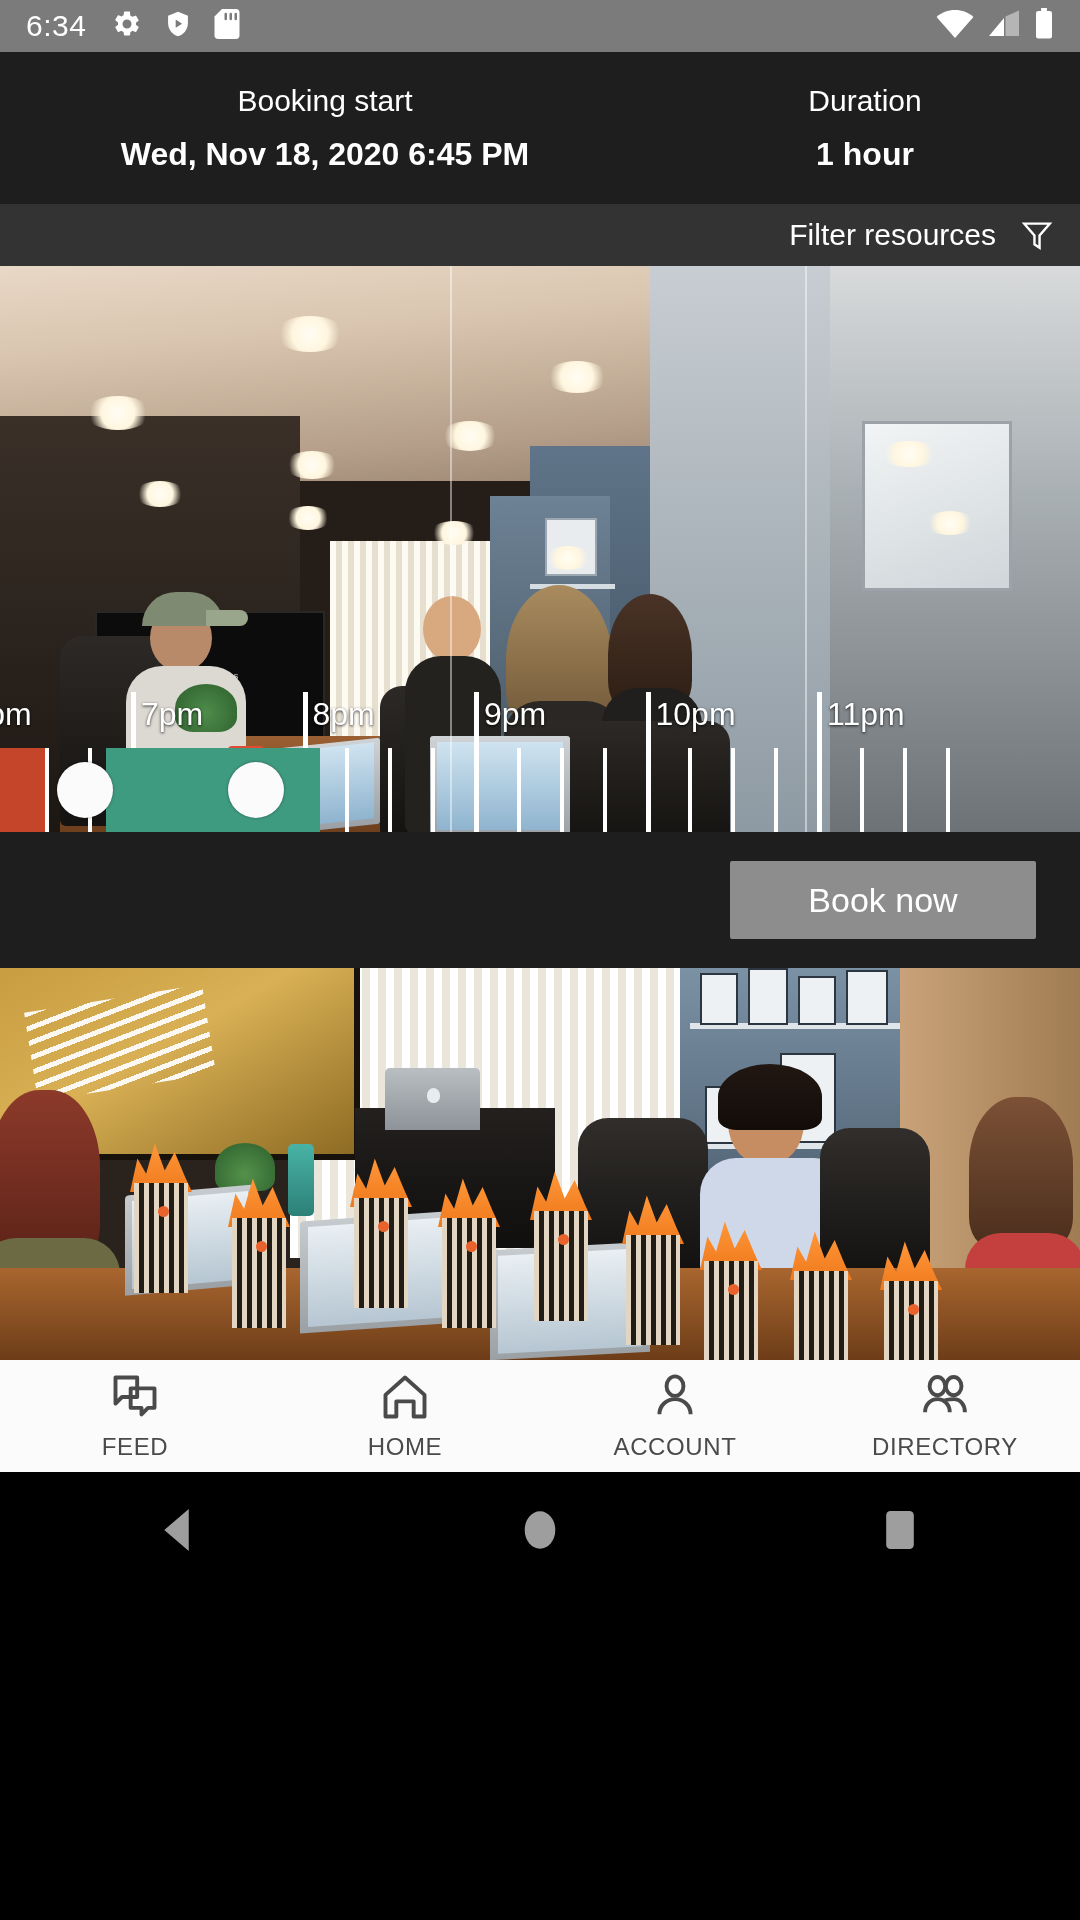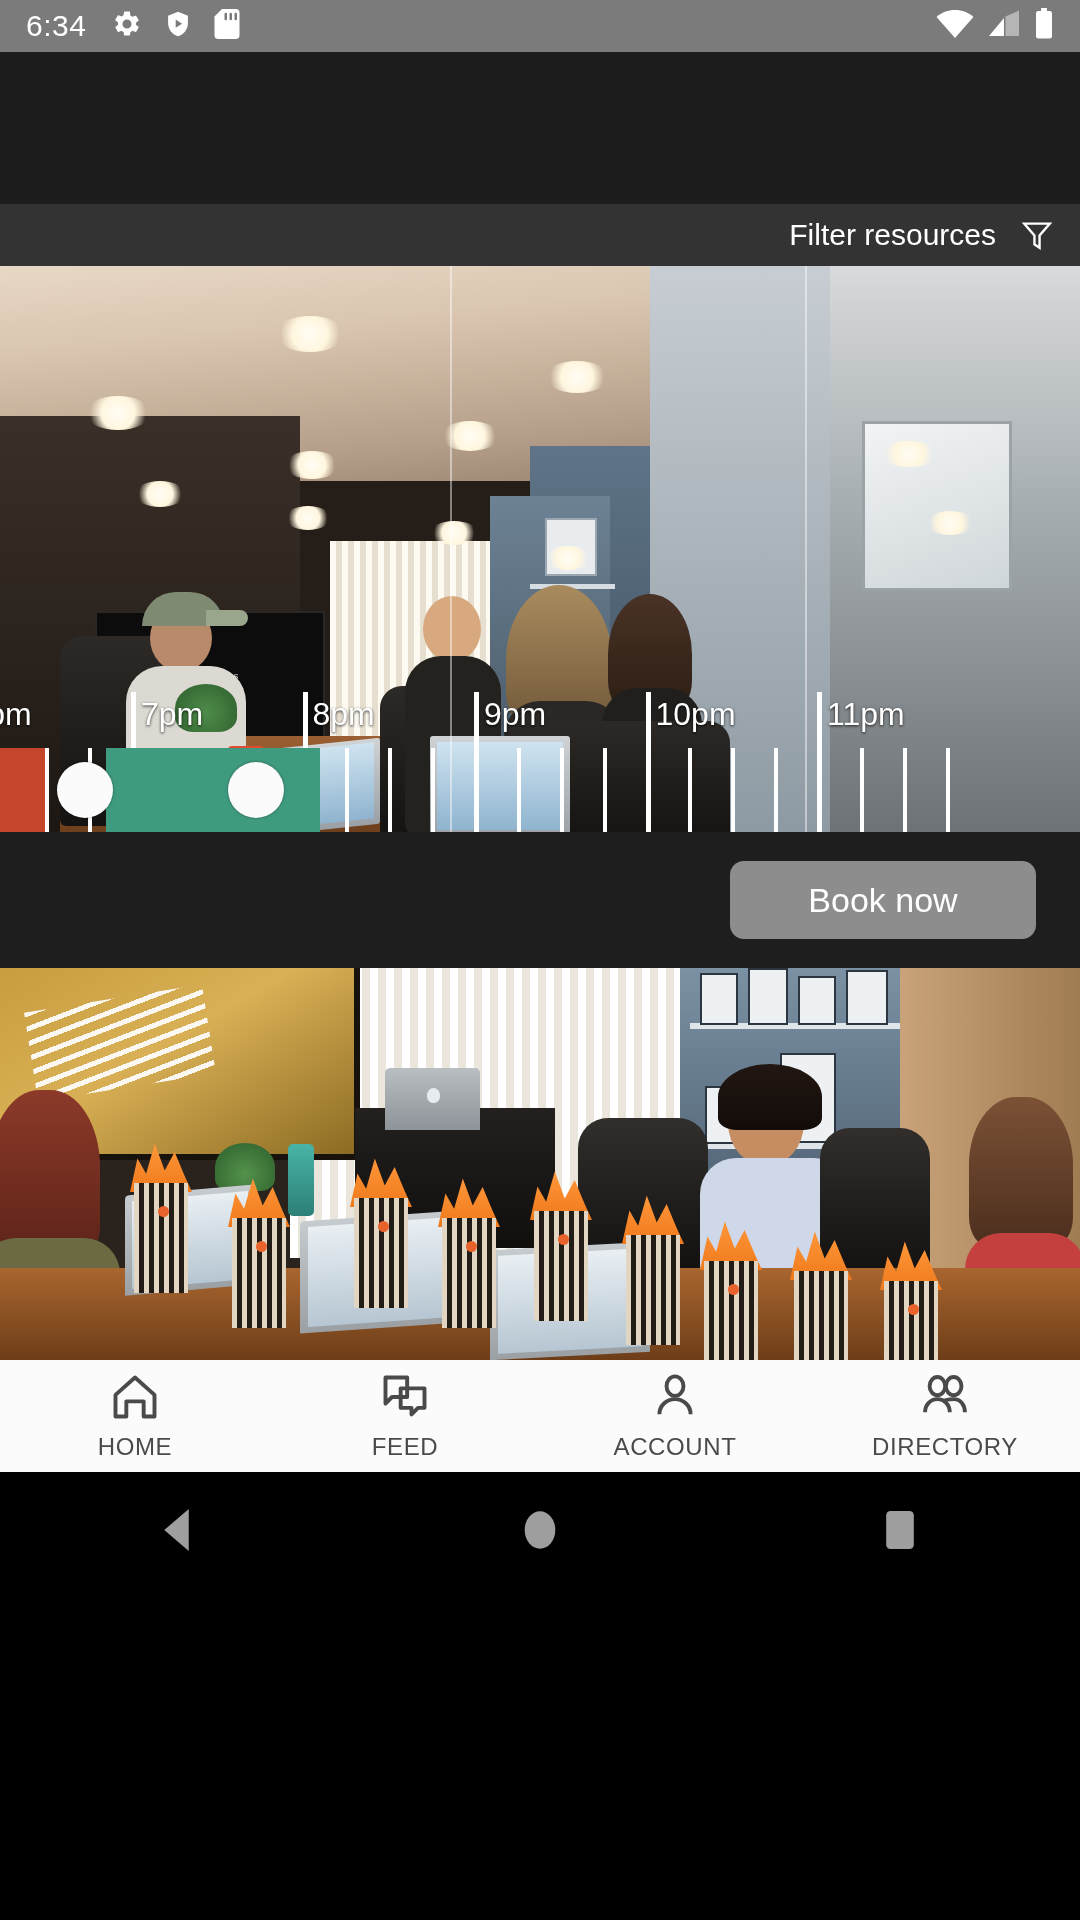--- a/index.html
+++ b/index.html
@@ -94,21 +94,21 @@
   .tl-block { position:absolute; top:56px; height:84px; }
   .tl-block.busy { background:#c4452a; }
   .tl-block.sel  { background:#3f9b80; }
   .tl-handle { position:absolute; top:70px; width:56px; height:56px; border-radius:50%;
     background:#fbfbfb; box-shadow:0 0 3px rgba(0,0,0,.4); }
 
   
   .res-row { position:absolute; top:832px; left:0; width:1080px; height:136px;
     background:#1e1e1e; display:flex; align-items:center; padding:0 44px; }
   .res-name { color:#fff; font-size:42px; font-weight:400; }
-  .book-btn { margin-left:auto; width:306px; height:78px; border-radius:14px;
+  .book-btn { margin-left:auto; width:306px; height:78px; border-radius:2px;
     background:#8d8d8d; color:#fff; font-size:34px; border:none;
     font-family:"Liberation Sans", sans-serif; cursor:pointer;
     display:flex; align-items:center; justify-content:center; }
 
   
   .card2 { position:absolute; top:968px; left:0; width:1080px; height:392px; overflow:hidden; }
   .photo2 { position:absolute; inset:0; background:#2a231d; overflow:hidden; }
   .p2-screen { position:absolute; left:-20px; top:-8px; width:380px; height:200px;
     background: linear-gradient(150deg,#c79b3f 0%, #d9b055 45%, #8d6b23 100%);
     border:6px solid #18120c; }
@@ -204,20 +204,30 @@
       </span>
       <span class="sb-ic">
         <svg width="20" height="32" viewBox="0 0 12 22">
             <rect x="4" y="0" width="4" height="2.5" fill="#fff"></rect>
             <rect x="0.5" y="2" width="11" height="19" rx="1.6" fill="#fff"></rect>
           </svg>
       </span>
     </span>
   </div>
 
+  <div class="booking-header">
+    <div class="bh-col start">
+      <div class="bh-label">Booking start</div>
+      <div class="bh-value">Wed, Nov 18, 2020 6:45 PM</div>
+    </div>
+    <div class="bh-col">
+      <div class="bh-label">Duration</div>
+      <div class="bh-value">1 hour</div>
+    </div>
+  </div>
 
   <div class="filterbar">
     <span class="filter-label">Filter resources</span>
     <span class="funnel">
       <svg width="34" height="34" viewBox="0 0 24 24">
           <path fill="none" stroke="#fff" stroke-width="1.7" d="M3 4h18l-7.2 8.4V21l-3.6-2.4v-6.2z"></path>
         </svg>
     </span>
   </div>
 
@@ -415,33 +425,33 @@
       <div class="gift-tissue" style="left:880px; top:268px;"></div>
       <div class="gift" style="left:884px; top:313px;"></div>
       <div class="gift-dot" style="left:908px; top:336px;"></div>
     </div>
   </div>
 
   <div class="bottomnav">
     <div class="nav-item">
       <span class="nav-ic">
         <svg width="56" height="52" viewBox="0 0 24 24">
-            <path fill="none" stroke="#4a4a4a" stroke-width="1.8" stroke-linejoin="round" d="M3 11 12 3l9 8v10h-5v-7h-8v7H3z"></path>
-          </svg>
-      </span>
-      <span class="nav-label">HOME</span>
+            <path fill="none" stroke="#4a4a4a" stroke-width="1.8" stroke-linejoin="round" d="M3 3h10v9H6l-3 3V3z"></path>
+            <path fill="none" stroke="#4a4a4a" stroke-width="1.8" stroke-linejoin="round" d="M10 8h11v9h-3l-3 3v-3h-5V8z"></path>
+          </svg>
+      </span>
+      <span class="nav-label">FEED</span>
     </div>
     <div class="nav-item">
       <span class="nav-ic">
         <svg width="56" height="52" viewBox="0 0 24 24">
-            <path fill="none" stroke="#4a4a4a" stroke-width="1.8" stroke-linejoin="round" d="M3 3h10v9H6l-3 3V3z"></path>
-            <path fill="none" stroke="#4a4a4a" stroke-width="1.8" stroke-linejoin="round" d="M10 8h11v9h-3l-3 3v-3h-5V8z"></path>
-          </svg>
-      </span>
-      <span class="nav-label">FEED</span>
+            <path fill="none" stroke="#4a4a4a" stroke-width="1.8" stroke-linejoin="round" d="M3 11 12 3l9 8v10h-5v-7h-8v7H3z"></path>
+          </svg>
+      </span>
+      <span class="nav-label">HOME</span>
     </div>
     <div class="nav-item">
       <span class="nav-ic">
         <svg width="56" height="52" viewBox="0 0 24 24">
             <ellipse cx="12" cy="7" rx="3.9" ry="4.5" fill="none" stroke="#4a4a4a" stroke-width="1.8"></ellipse>
             <path fill="none" stroke="#4a4a4a" stroke-width="1.8" d="M4.8 20c0-4 3.2-7 7.2-7s7.2 3 7.2 7"></path>
           </svg>
       </span>
       <span class="nav-label">ACCOUNT</span>
     </div>

